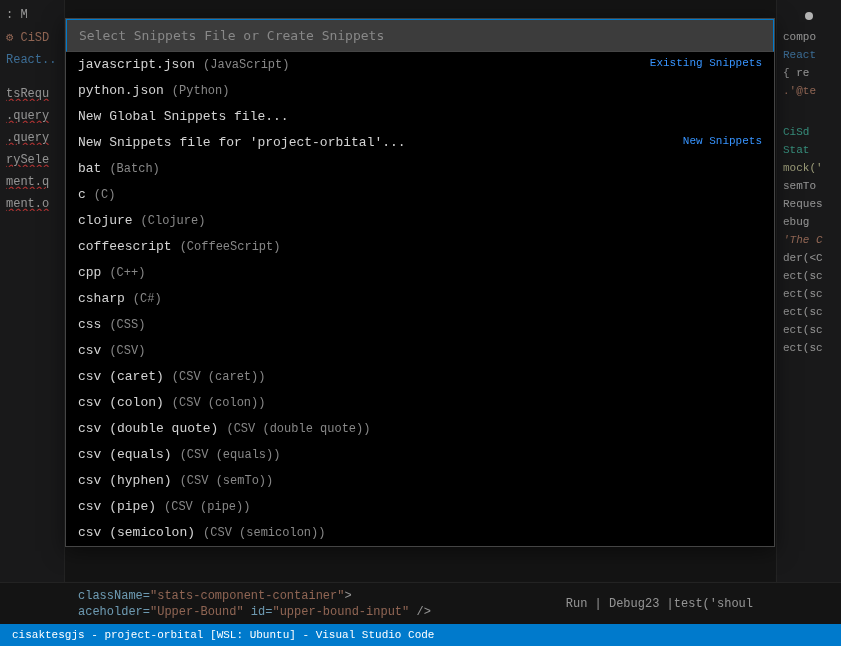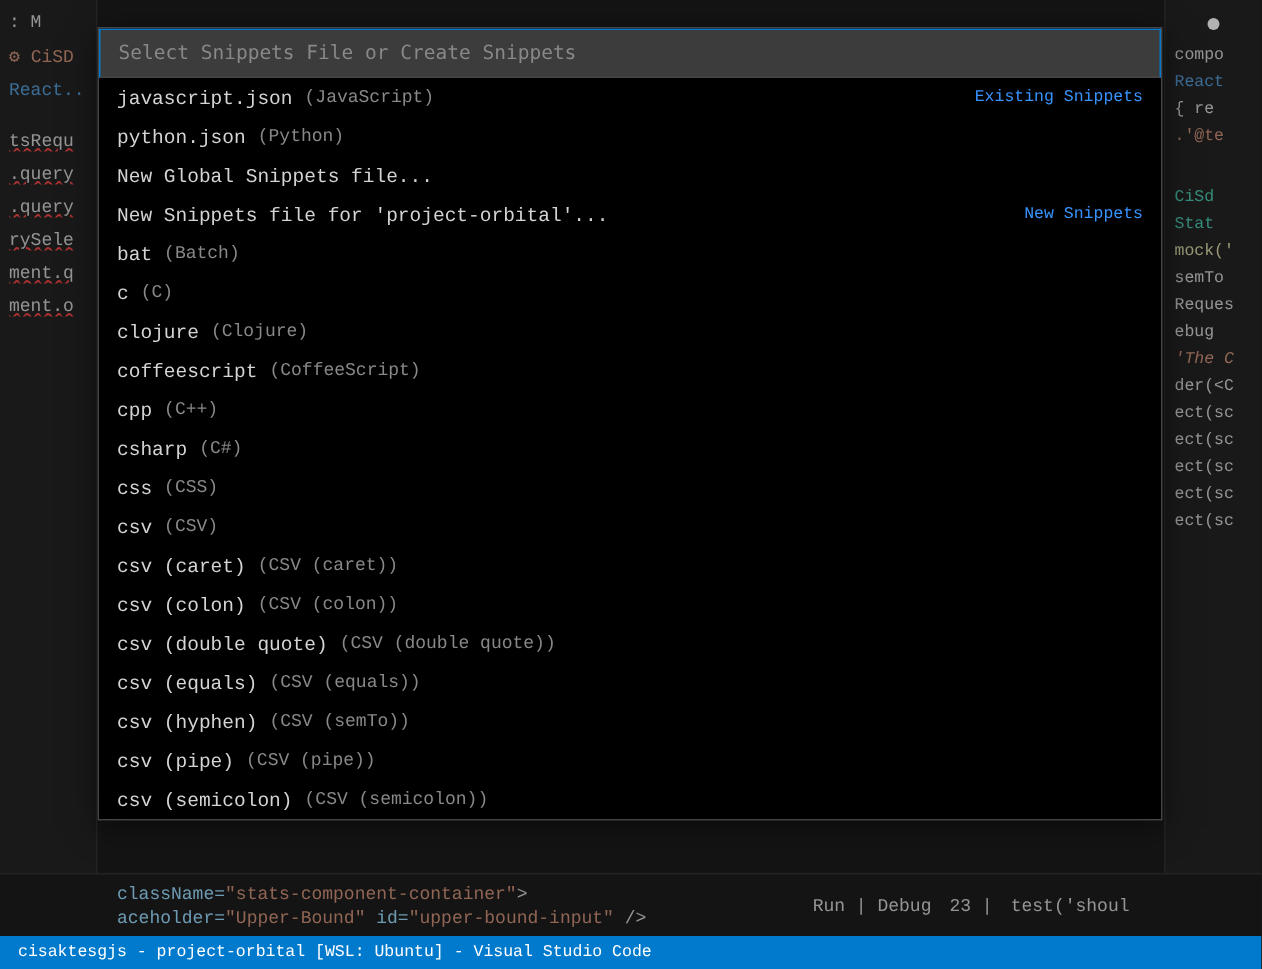--- a/index.html
+++ b/index.html
@@ -103,21 +103,21 @@
 
     
     .list-container {
       overflow-y: auto;
       max-height: 530px;
     }
 
     
     .list-item {
       display: flex;
-      align-items: center;
+      align-items: flex-start;
       justify-content: space-between;
       padding: 5px 12px;
       cursor: pointer;
       min-height: 26px;
       gap: 25px;
     }
 
     .list-item .item-left {
       display: flex;
       align-items: center;
@@ -254,21 +254,21 @@
 
 <div class="bottom-code-bar">
   <div style="display:flex; flex-direction:column; gap:2px; margin-left:70px;">
     <div class="code-text">
       <span style="color:#9cdcfe;">className=</span><span style="color:#ce9178;">"stats-component-container"</span><span style="color:#d4d4d4;">&gt;</span>
     </div>
     <div class="code-text">
       <span style="color:#9cdcfe;">aceholder=</span><span style="color:#ce9178;">"Upper-Bound"</span><span style="color:#9cdcfe;"> id=</span><span style="color:#ce9178;">"upper-bound-input"</span><span style="color:#d4d4d4;"> /&gt;</span>
     </div>
   </div>
-  <div style="margin-left:auto; margin-right:80px; color:#d4d4d4; font-size:12px; display:flex; align-items:center; gap:12px;">
+  <div style="margin-left:auto; margin-right:80px; color:#d4d4d4; font-size:12px; display:flex; align-items:center; ">
     <span>Run | Debug</span>
     <span>23 |</span>
     <span>test('shoul</span>
   </div>
 </div>
 
 <div class="status-bar">
   <span style="font-size:11px;">cisaktesgjs - project-orbital [WSL: Ubuntu] - Visual Studio Code</span>
 </div>
 

